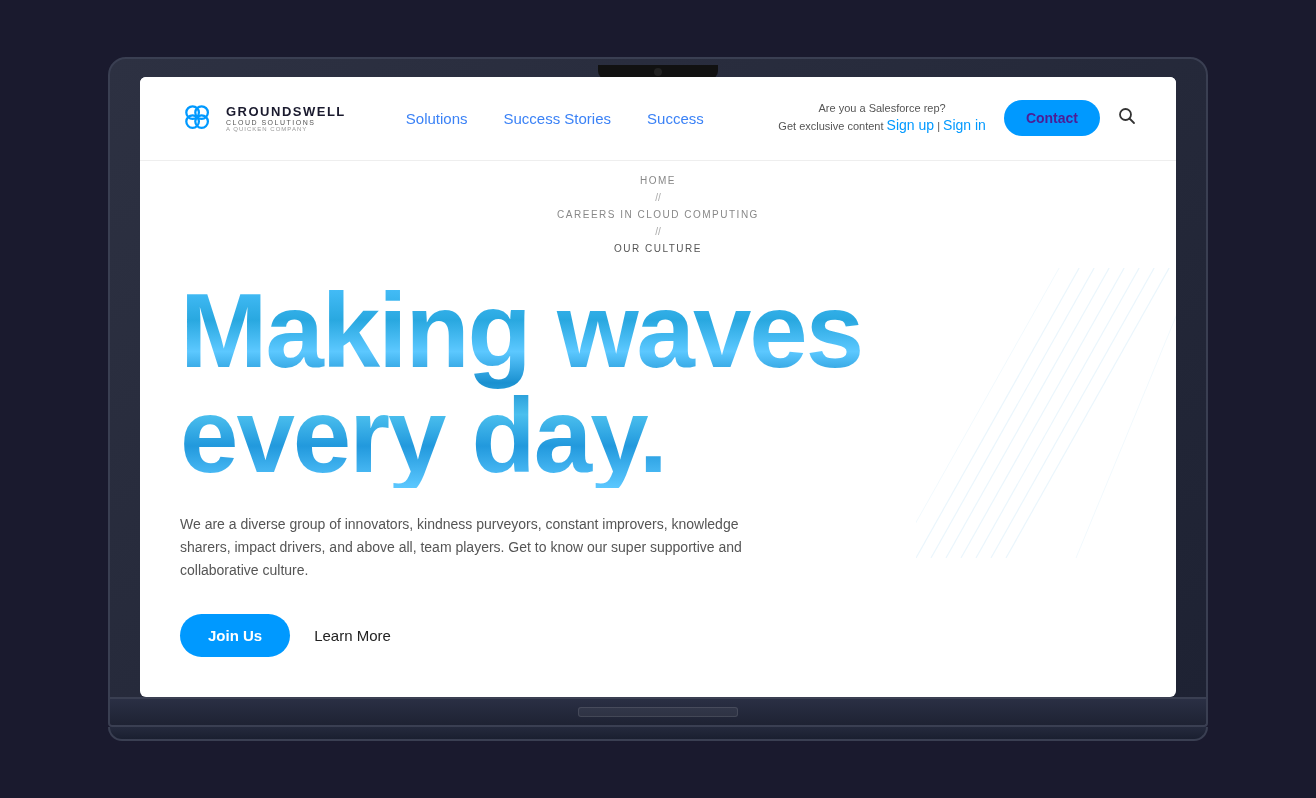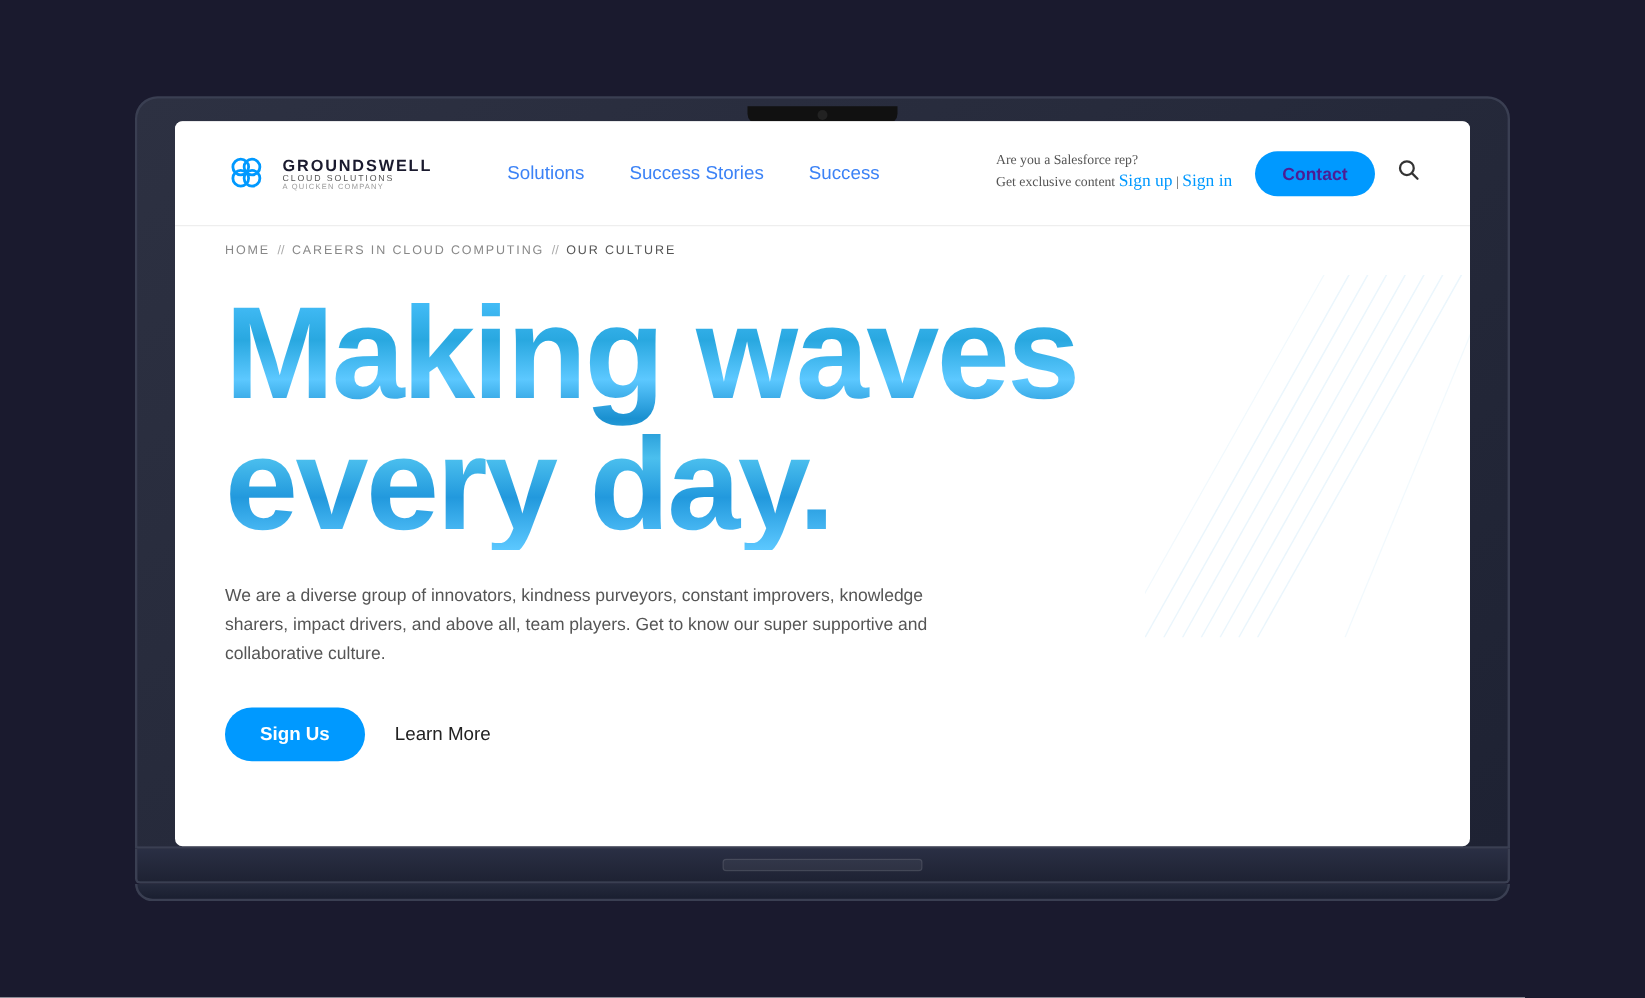--- a/index.html
+++ b/index.html
@@ -147,23 +147,22 @@
       cursor: pointer;
     }
 
     .nav-right {
       display: flex;
       align-items: center;
       gap: 18px;
     }
 
     .salesforce-text {
-      text-align: left;
+      text-align: center;
       line-height: 1.4;
-      font-family: Liberation Serif, serif;
     }
 
     .sf-line1 {
       font-size: 11px;
       color: #555;
     }
 
     .sf-line2 {
       font-size: 11px;
       color: #555;
@@ -194,20 +193,21 @@
       font-size: 18px;
       color: #333;
     }
 
     
     .breadcrumb {
       padding: 14px 40px;
       display: flex;
       align-items: center;
       gap: 6px;
+      flex-direction: column;
     }
 
     .breadcrumb-item {
       font-size: 10px;
       letter-spacing: 1.5px;
       color: #888;
       text-transform: uppercase;
     }
 
     .breadcrumb-sep {
@@ -372,21 +372,21 @@
         </svg>
 
         <h1 class="hero-heading">
           <span>Making waves</span><br>
           <span>every day.</span>
         </h1>
 
         <p class="hero-desc">We are a diverse group of innovators, kindness purveyors, constant improvers, knowledge sharers, impact drivers, and above all, team players. Get to know our super supportive and collaborative culture.</p>
 
         <div class="cta-row">
-          <button class="join-btn">Sign Us</button>
+          <button class="join-btn">Join Us</button>
           <a class="learn-more-link">Learn More</a>
         </div>
       </div>
 
     </div>
   </div>
 
   <div class="laptop-bottom">
     <div class="trackpad"></div>
   </div>

